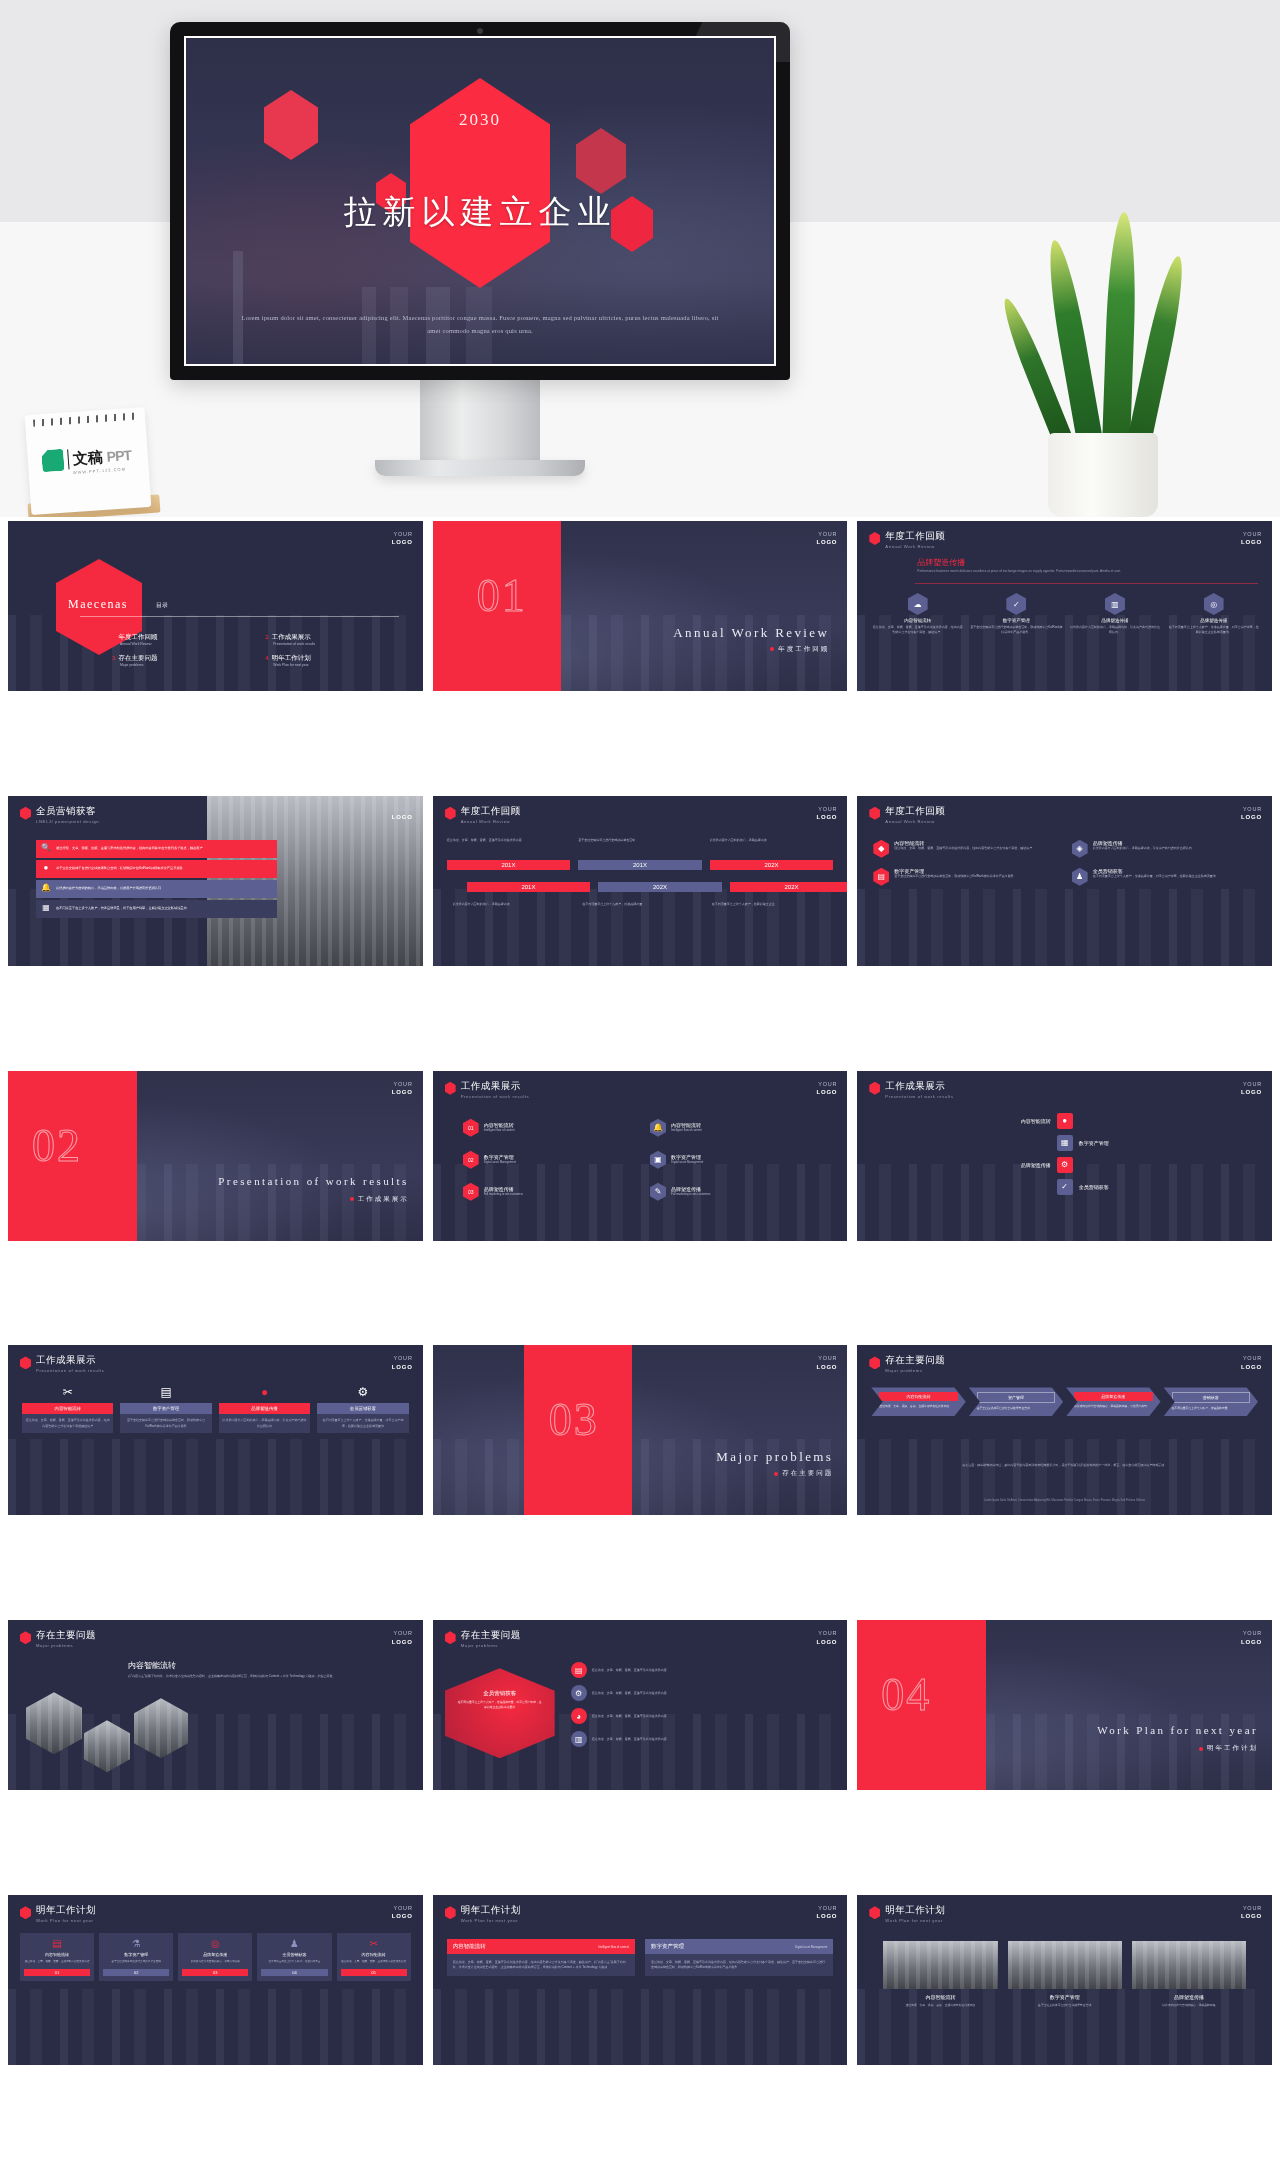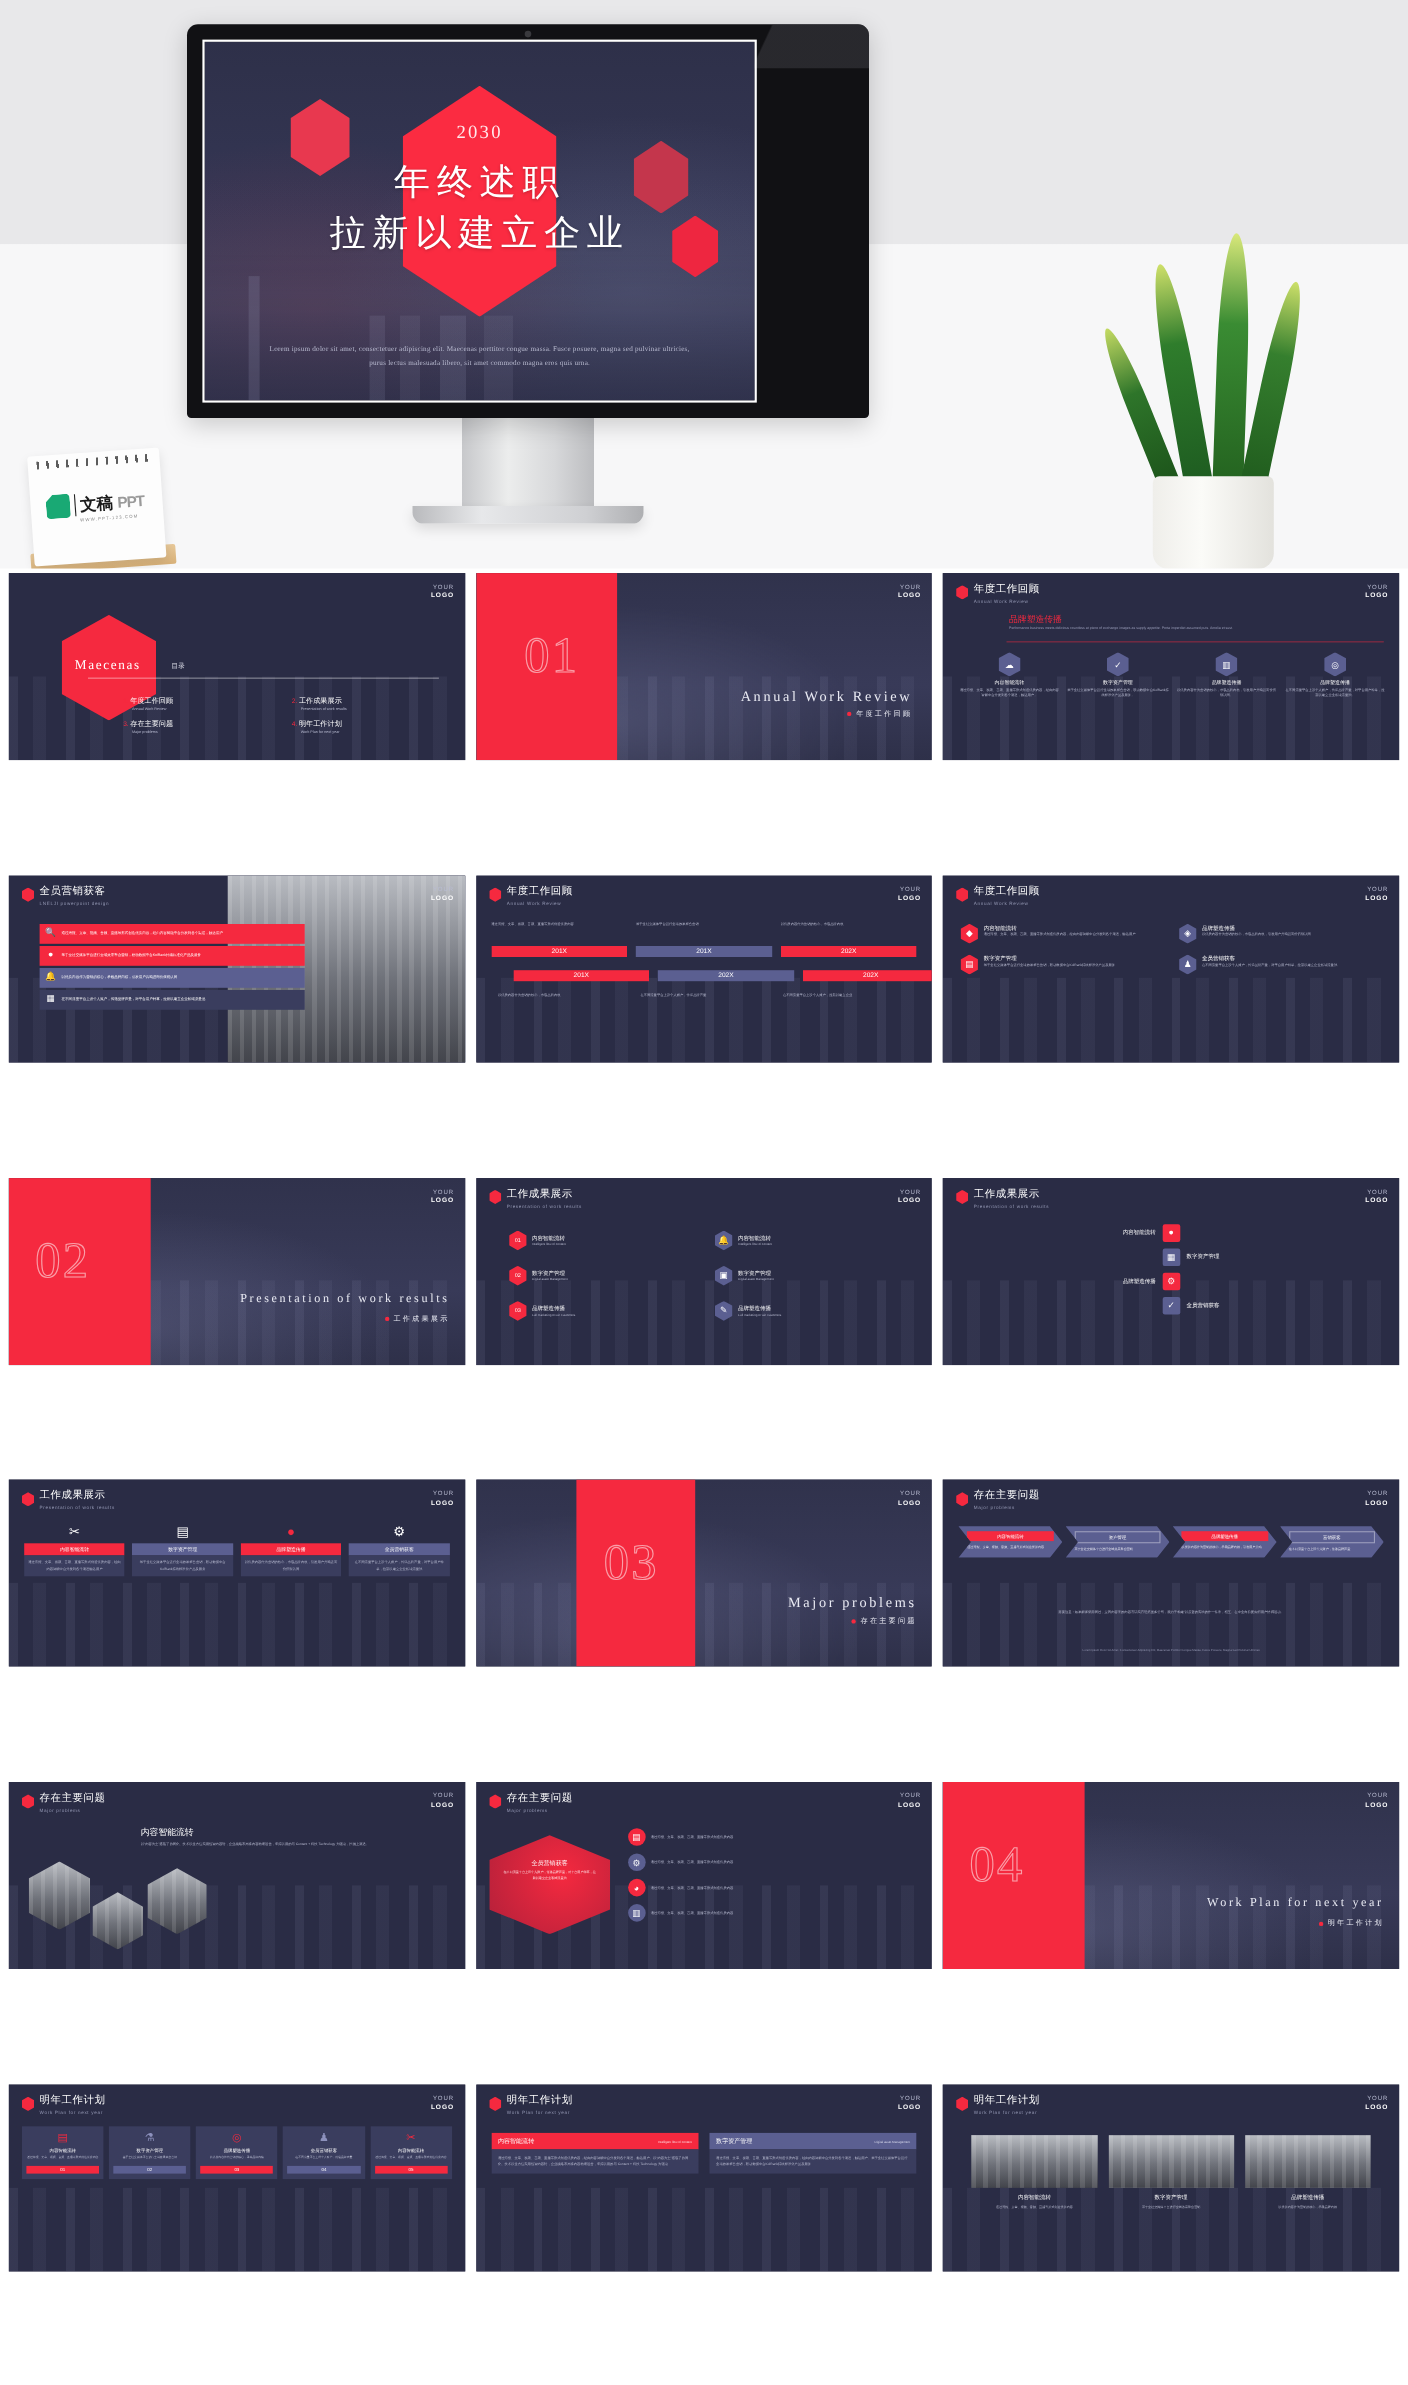--- a/index.html
+++ b/index.html
@@ -51,21 +51,21 @@
   }
   .stand-base {
     width: 210px; height: 16px; margin: 0 auto;
     border-radius: 0 0 10px 10px;
     background: linear-gradient(90deg,#b9babd,#e7e8ea 30%,#cfd0d3 75%,#aeafb2);
     box-shadow: 0 5px 12px rgba(0,0,0,.12);
   }
 
   
   .slide-hero {
-    position: relative; width: 504px; height: 330px;
+    position: relative; width: 592px; height: 330px;
     overflow: hidden;
     background:
       radial-gradient(ellipse at 20% 75%, rgba(150,60,80,.30) 0%, rgba(150,60,80,0) 45%),
       radial-gradient(ellipse at 78% 70%, rgba(120,124,160,.30) 0%, rgba(120,124,160,0) 50%),
       linear-gradient(180deg,#2e3049 0%,#343654 45%,#3a3c58 70%,#30324c 100%);
     border: 2px solid #fff;
   }
   .city {
     position:absolute; left:0; bottom:0; width:100%; height:62%;
     background:
@@ -254,21 +254,20 @@
             <div class="hex-shape"></div>
           </div>
         <div class="hex hx4">
             <div class="hex-shape"></div>
           </div>
         <div class="hex hx-big">
             <div class="hex-shape"></div>
           </div>
 
         <div class="hero-year">2030</div>
-        <div class="hero-t1">年终述职</div>
         <div class="hero-t2">拉新以建立企业</div>
         <div class="hero-lorem">Lorem ipsum dolor sit amet, consectetuer adipiscing elit. Maecenas porttitor congue massa. Fusce posuere, magna sed pulvinar ultricies, purus lectus malesuada libero, sit amet commodo magna eros quis urna.</div>
       </div>
     </div>
     <div class="stand-neck"></div>
     <div class="stand-base"></div>
   </div>
 
   <div class="plant">
     <div class="leaf" style="left:58px;height:210px;width:26px;background:linear-gradient(180deg,#cfe06a,#2f7d2c 35%,#1d5a20);transform:rotate(-10deg)"></div>

